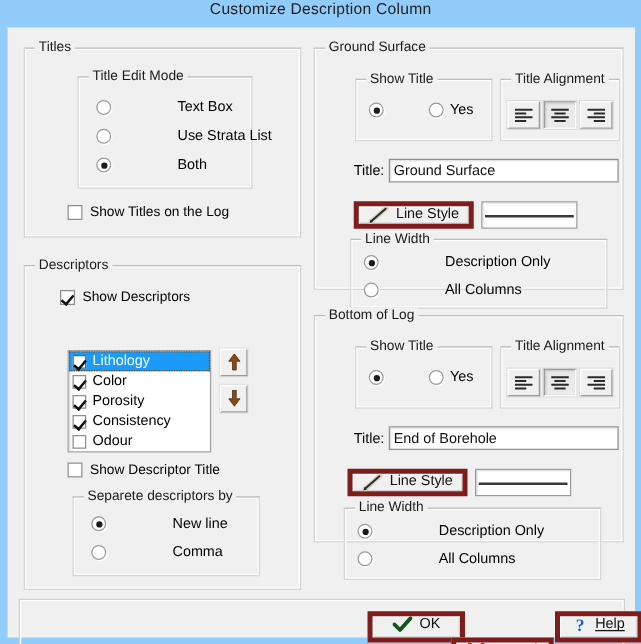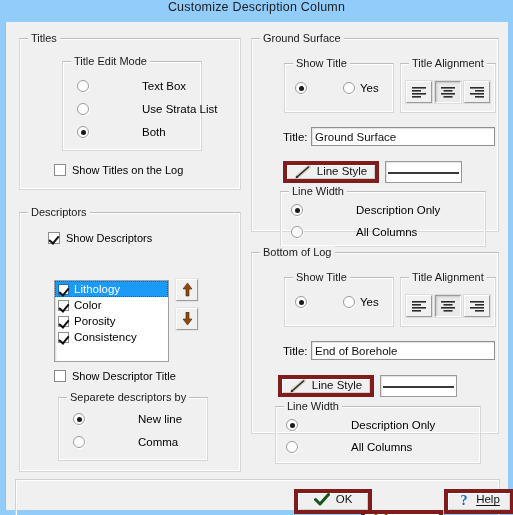--- a/index.html
+++ b/index.html
@@ -146,20 +146,24 @@
           <span>Color</span>
         </div>
         <div class="lrow">
           <span class="cbox on"></span>
           <span>Porosity</span>
         </div>
         <div class="lrow">
           <span class="cbox on"></span>
           <span>Consistency</span>
         </div>
+        <div class="lrow">
+          <span class="cbox"></span>
+          <span>Odour</span>
+        </div>
       </div>
 
       <div class="arrowbtn" style="left:156px; top:66px;">
         <svg width="11" height="14" viewBox="0 0 11 14">
           <polygon points="5.5,0 10,6 7,6 7,13 4,13 4,6 1,6" fill="#8b4a10" stroke="#4a2606" stroke-width="0.6"></polygon>
         </svg>
       </div>
       <div class="arrowbtn" style="left:156px; top:95px;">
         <svg width="11" height="14" viewBox="0 0 11 14">
           <polygon points="5.5,13 10,7 7,7 7,0 4,0 4,7 1,7" fill="#8b4a10" stroke="#4a2606" stroke-width="0.6"></polygon>

